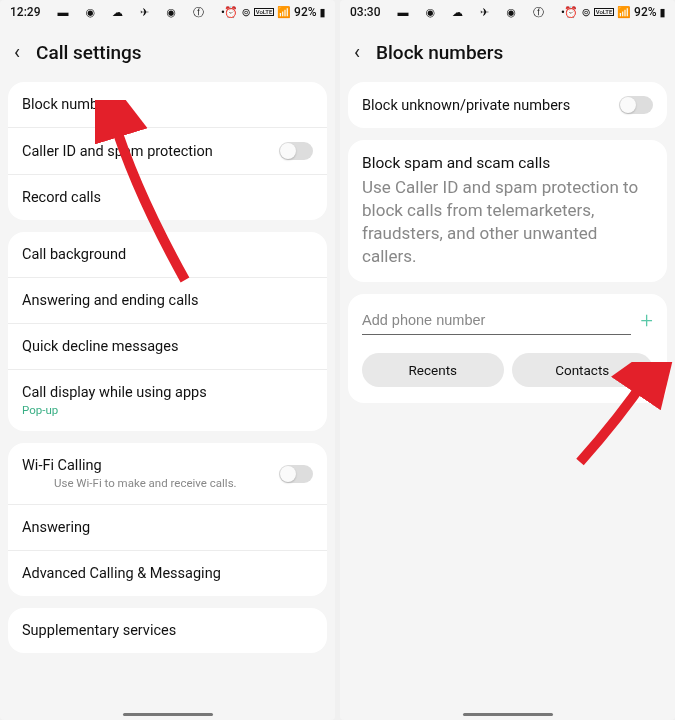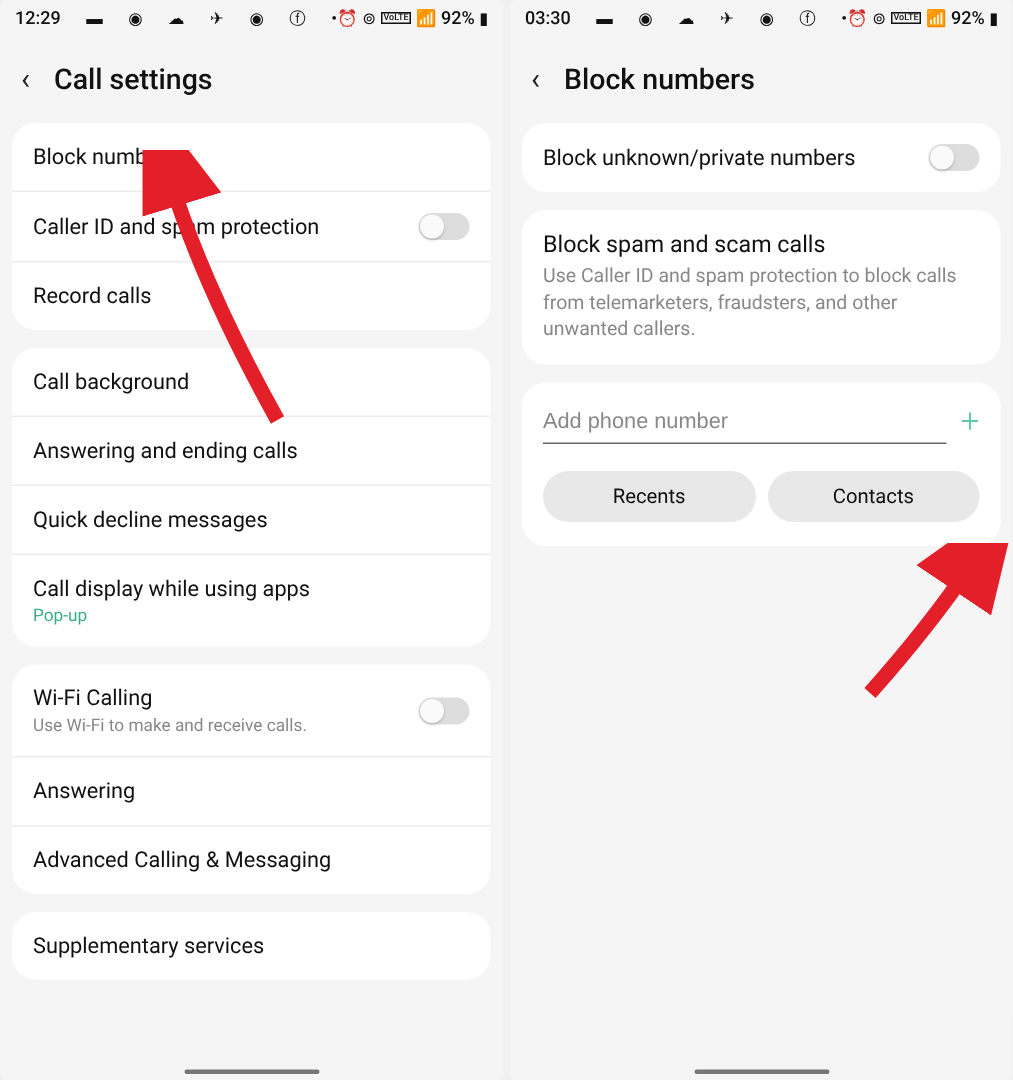--- a/index.html
+++ b/index.html
@@ -66,20 +66,21 @@
   }
   .item:last-child { border-bottom: none; }
   .item-title {
     font-size: 14.5px;
     color: #111;
   }
   .item-sub {
     font-size: 11.5px;
     color: #888;
     margin-top: 2px;
+    margin-left: 32px;
   }
   .item-sub-green {
     font-size: 11.5px;
     color: #3aaf85;
     margin-top: 2px;
   }
   .toggle {
     width: 34px;
     height: 18px;
     background: #ddd;
@@ -97,21 +98,21 @@
     top: 1px;
     left: 1px;
     box-shadow: 0 1px 2px rgba(0,0,0,0.2);
   }
   .spam-title {
     font-size: 15.5px;
     color: #111;
     margin-bottom: 4px;
   }
   .spam-desc {
-    font-size: 13px;
+    font-size: 17px;
     color: #888;
     line-height: 1.35;
   }
   .spam-card { padding: 14px; }
   .input-row {
     display: flex;
     align-items: center;
     padding: 12px 14px 6px 14px;
     gap: 10px;
   }

